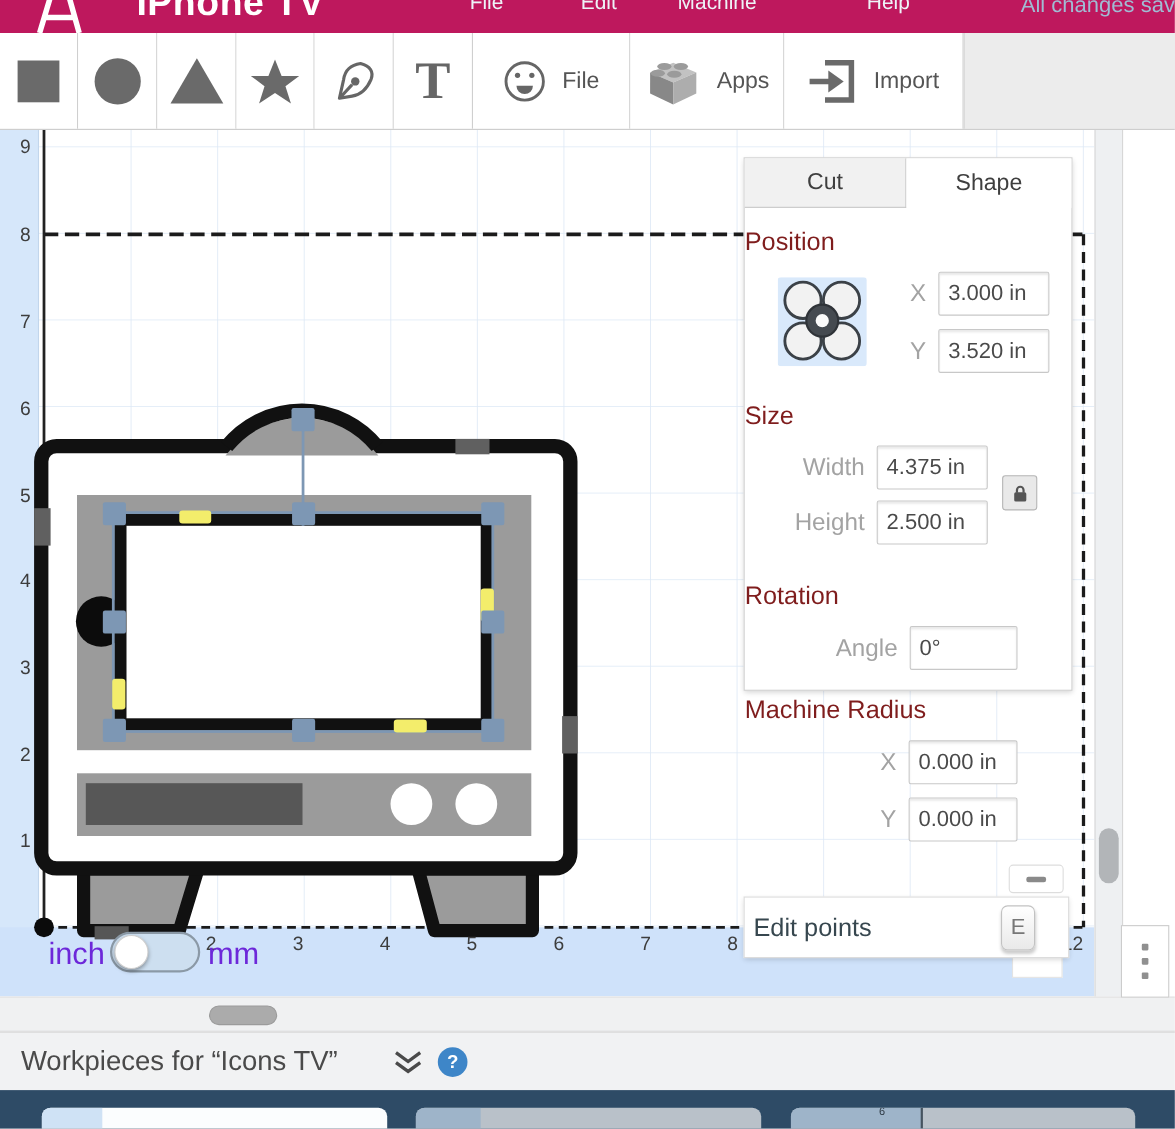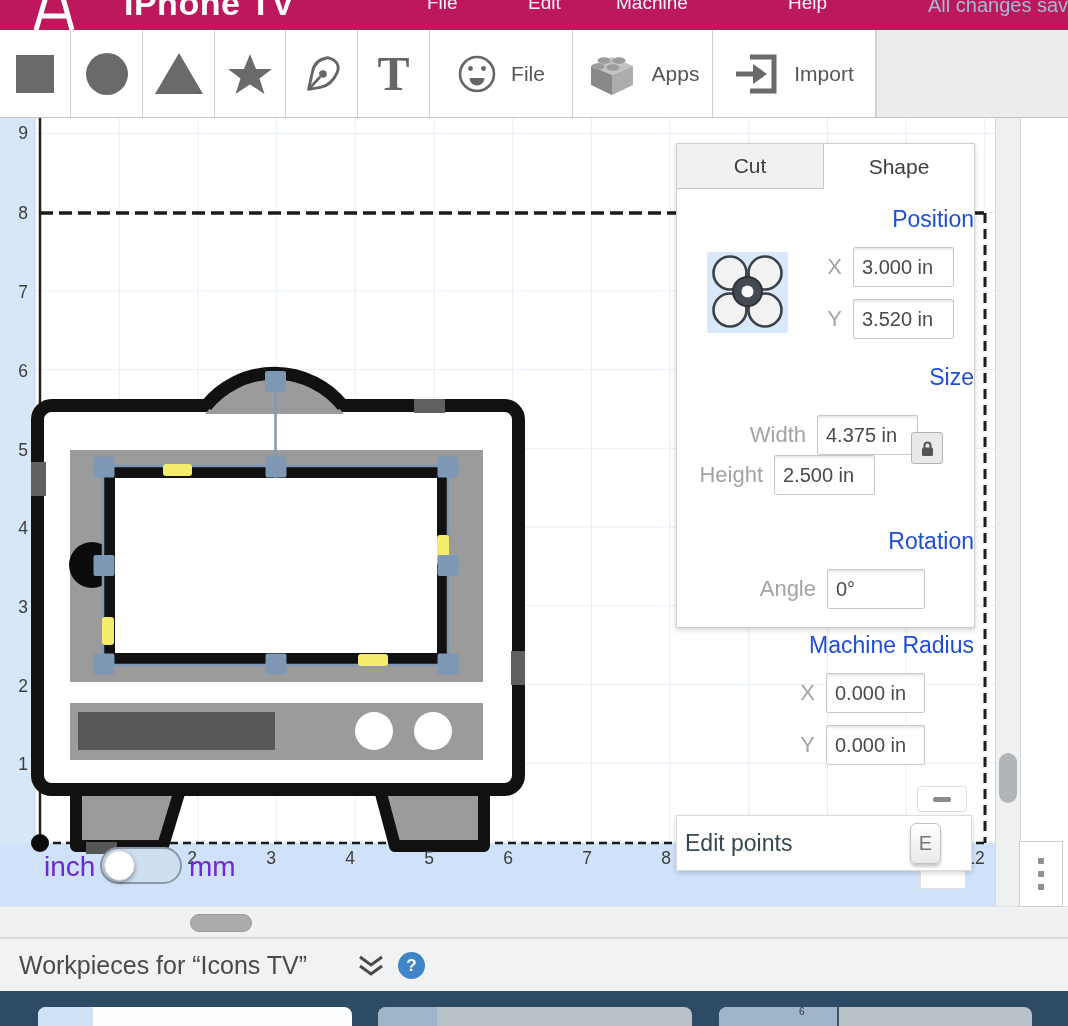--- a/index.html
+++ b/index.html
@@ -53,21 +53,21 @@
 
   
   #panel { position:absolute; left:676px; top:143px; width:299px; height:485px;
     background:#fff; border:1px solid #cfcfcf; box-shadow:0 2px 5px rgba(0,0,0,.18); z-index:20; }
   #tabs { display:flex; height:45px; }
   #tab-cut { width:147px; background:#f1f1f1; border-right:1px solid #c9c9c9;
     border-bottom:1px solid #c9c9c9; display:flex; align-items:center; justify-content:center;
     font-size:21px; color:#3f3f3f; }
   #tab-shape { flex:1; background:#fff; display:flex; align-items:center; justify-content:center;
     font-size:21px; color:#3f3f3f; }
-  .phead { position:absolute; left:0; width:100%; text-align:right; font-size:23px; color:#1d4ed8; }
+  .phead { position:absolute; left:0; width:100%; text-align:left; font-size:23px; color:#7f1d1d; }
   .prow { position:absolute; left:0; width:100%; height:40px; display:flex;
     align-items:center; justify-content:flex-end; }
   .prow .plabel { font-size:22px; color:#a3a3a3; margin-right:11px; }
   .pinput { height:40px; border:1.5px solid #c8c8c8; border-radius:2px; background:#fff;
     box-shadow:inset 0 2px 2px rgba(0,0,0,.09); font-size:20px; color:#4a4a4a;
     padding-left:8px; font-family:"Liberation Sans", sans-serif; outline:none; }
   .w101 { width:101px; } .w98 { width:98px; } .w99 { width:99px; }
   #anchor-widget { position:absolute; left:30px; top:108px; width:81px; height:81px; }
   #lock-btn { position:absolute; left:234px; top:288px; width:32px; height:32px;
     background:#e9e9e9; border:1px solid #b5b5b5; border-radius:3px;
@@ -299,25 +299,25 @@
   <div class="prow" style="top:103px;padding-right:20px">
     <span class="plabel">X</span>
     <input class="pinput w101" readonly="" value="3.000 in" style="">
   </div>
   <div class="prow" style="top:155px;padding-right:20px">
     <span class="plabel">Y</span>
     <input class="pinput w101" readonly="" value="3.520 in" style="">
   </div>
 
   <div class="phead" style="top:220px">Size</div>
-  <div class="prow" style="top:271px;padding-right:56px">
+  <div class="prow" style="top:261px;padding-right:76px">
     <span class="plabel">Width</span>
     <input class="pinput w101" readonly="" value="4.375 in" style="">
   </div>
-  <div class="prow" style="top:311px;padding-right:99px">
+  <div class="prow" style="top:311px;padding-right:76px">
     <span class="plabel">Height</span>
     <input class="pinput w101" readonly="" value="2.500 in" style="">
   </div>
   <div id="lock-btn">
     <svg width="17" height="17" viewBox="0 0 17 17">
       <rect x="3" y="7.5" width="11" height="8.5" rx="1.5" fill="#555"></rect>
       <path d="M5.5 8 V5.5 A3 3 0 0 1 11.5 5.5 V8" fill="none" stroke="#555" stroke-width="2"></path>
     </svg>
   </div>
 

